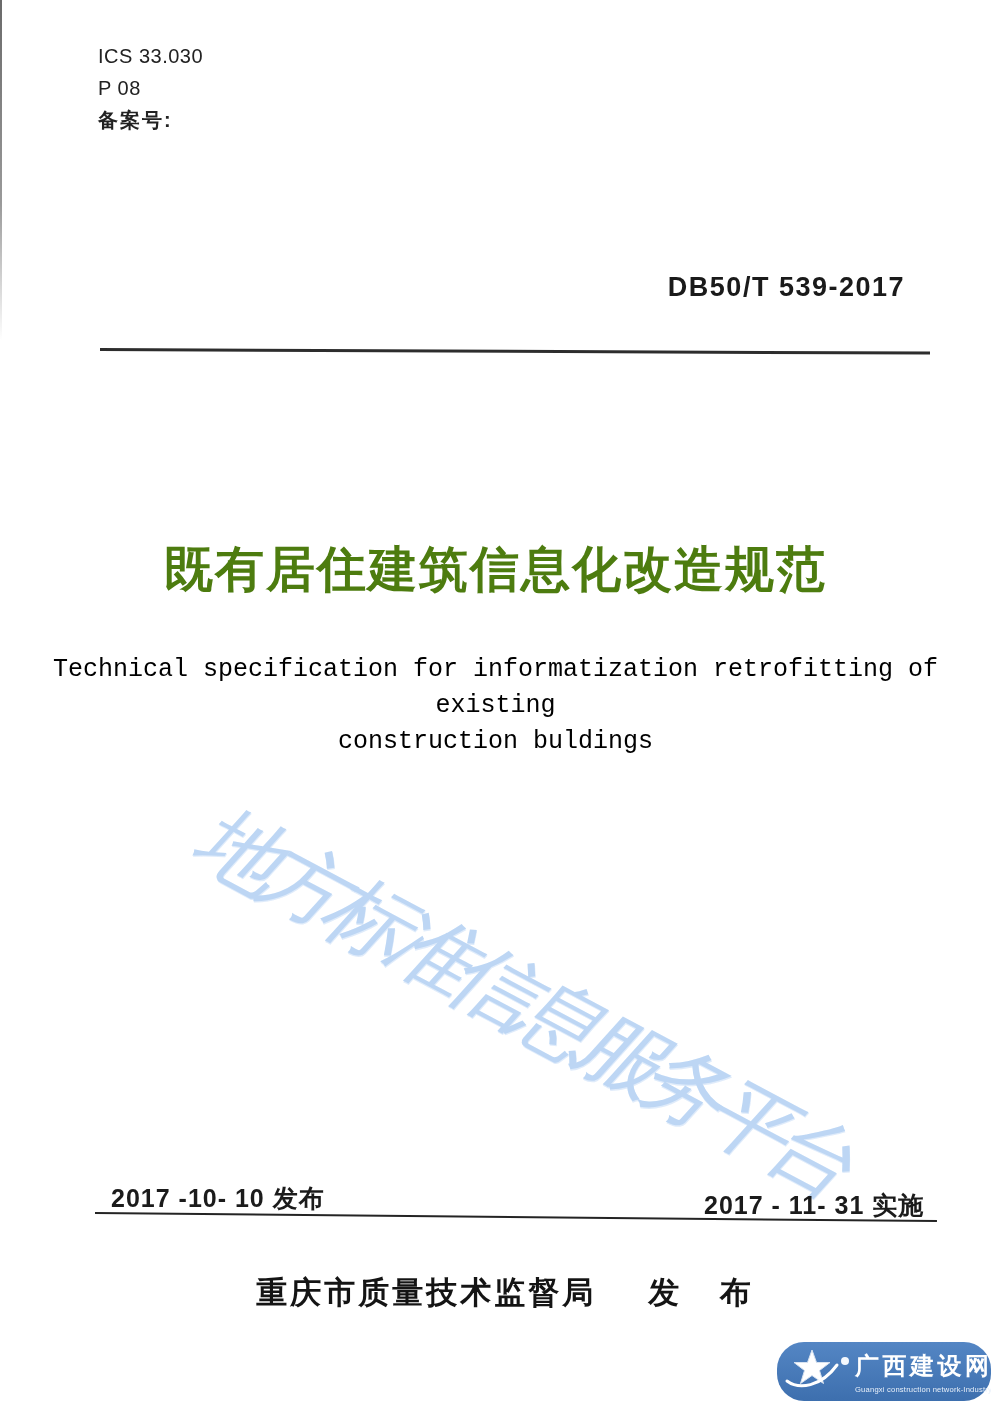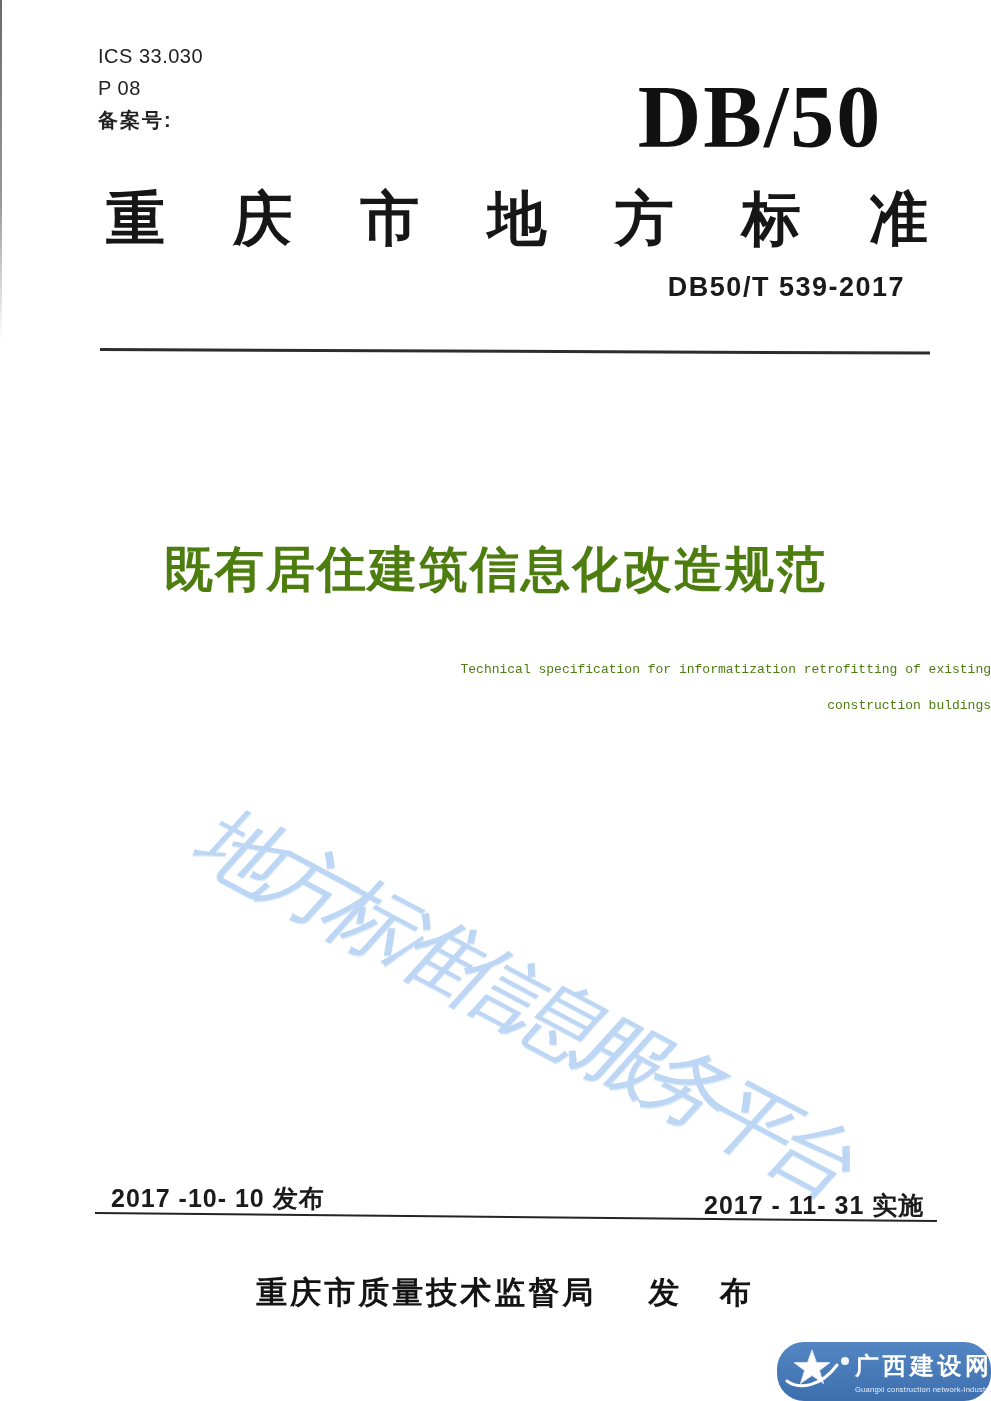--- a/index.html
+++ b/index.html
@@ -20,23 +20,23 @@
   .standard-name{position:absolute;left:106px;top:180px;width:822px;
     font-size:59px;font-weight:600;color:#161616;
     text-align:justify;text-align-last:justify;white-space:nowrap;
     font-family:"Liberation Sans",sans-serif;}
   .doc-code{position:absolute;right:86px;top:272px;font-size:27px;font-weight:700;
     letter-spacing:1.5px;color:#1a1a1a;}
   .head-rule{position:absolute;left:100px;top:348px;width:830px;height:2.5px;
     background:#2d2d2d;transform:rotate(0.25deg);transform-origin:left center;}
   .title-cn{position:absolute;left:0;top:537px;width:100%;text-align:center;
     font-size:49px;font-weight:700;letter-spacing:2px;color:#4d7c0f;}
-  .title-en{position:absolute;left:0;top:652px;width:100%;text-align:right;
-    font-family:"Liberation Mono",monospace;font-size:13px;line-height:36px;
-    font-weight:500;color:#4d7c0f;}
+  .title-en{position:absolute;left:0;top:652px;width:100%;text-align:center;
+    font-family:"Liberation Mono",monospace;font-size:25px;line-height:36px;
+    font-weight:500;color:#000000;}
   .watermark{position:absolute;left:520px;top:1000px;white-space:nowrap;
     transform:translate(-50%,-50%) rotate(28deg);
     font-family:"Liberation Serif",serif;font-style:italic;
     font-size:84px;letter-spacing:-12px;color:#adcdf2;opacity:.8;
     text-shadow:1px 1px 0 #d8e7fa;pointer-events:none;}
   .date-issue{position:absolute;left:111px;top:1182px;font-size:25px;
     letter-spacing:1px;font-weight:600;color:#1b1b1b;}
   .date-impl{position:absolute;left:704px;top:1189px;font-size:25px;
     letter-spacing:1px;font-weight:600;color:#1b1b1b;}
   .date-rule{position:absolute;left:95px;top:1212px;width:842px;height:2px;
@@ -64,23 +64,21 @@
 <div class="page">
 
   <div class="scan-edge"></div>
 
   <div class="ics-block">
     <div>ICS 33.030</div>
     <div>P 08</div>
     <div class="row3">备案号:</div>
   </div>
 
-  <div class="db-logo">DB/50</div>
 
-  <div class="standard-name">重庆市地方标准</div>
 
   <div class="doc-code">DB50/T 539-2017</div>
 
   <div class="head-rule"></div>
 
   <div class="title-cn">既有居住建筑信息化改造规范</div>
 
   <div class="title-en">
     <div>Technical specification for informatization retrofitting of existing</div>
     <div>construction buldings</div>

